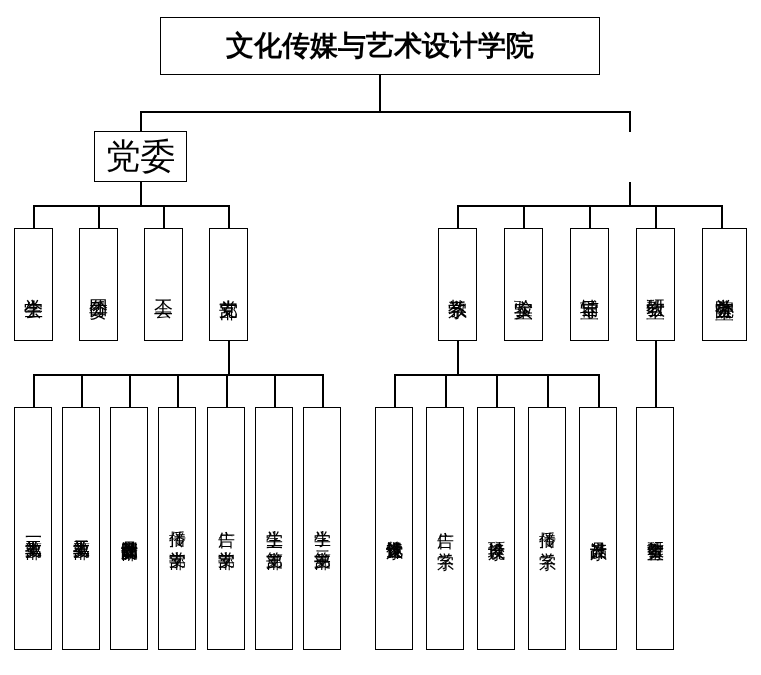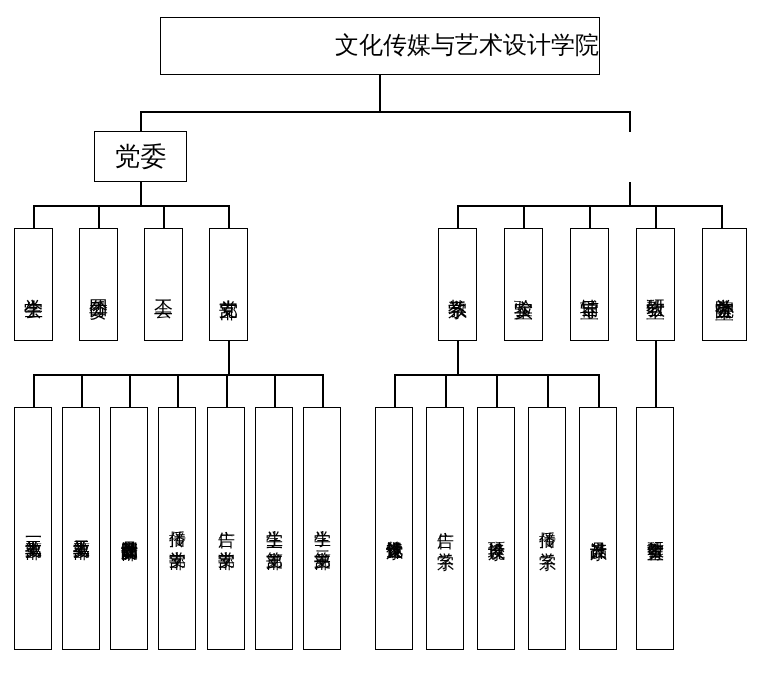--- a/index.html
+++ b/index.html
@@ -38,26 +38,25 @@
   .node.vert {
     writing-mode: vertical-rl;
     text-orientation: upright;
     letter-spacing: 0.02em;
   }
   .node .label {
     display: block;
     white-space: pre-line;
   }
   .node-root {
-    font-size: 24px;
-    font-weight: 400;
-    justify-content: flex-end;
+    font-size: 28px;
+    font-weight: 700;
   }
   .node-l2 {
-    font-size: 26px;
+    font-size: 35px;
     font-weight: 400;
   }
   .node-l3 {
     font-size: 19px;
   }
   .node-l4 {
     font-size: 17px;
   }
   
   .line {

